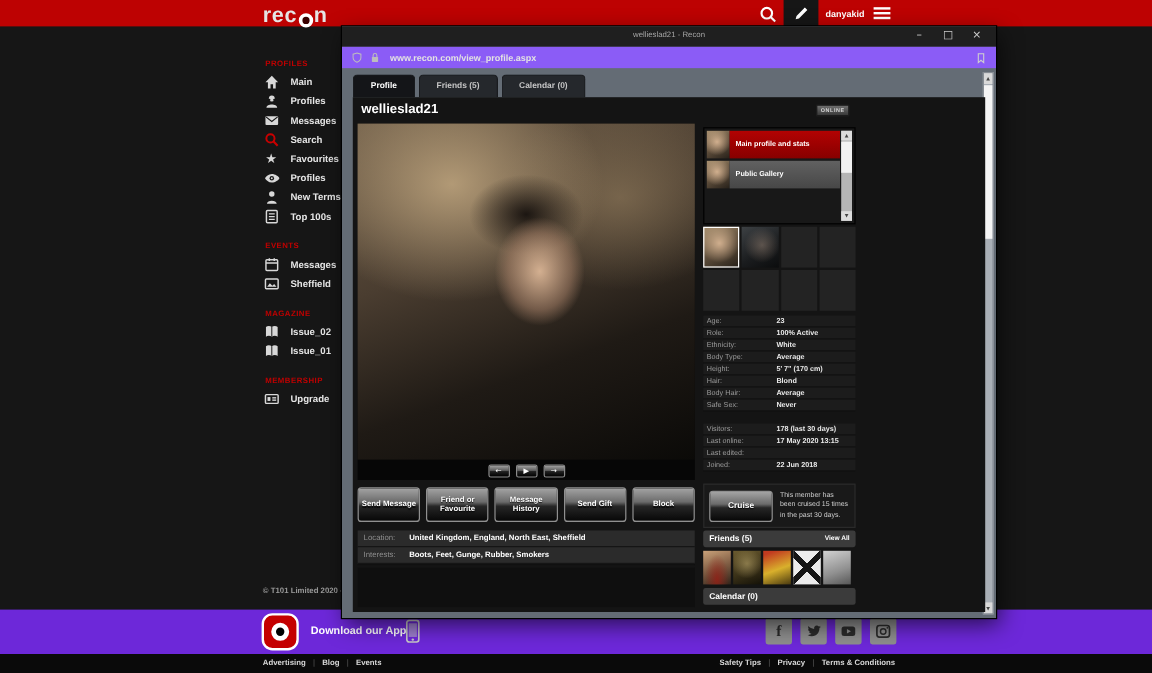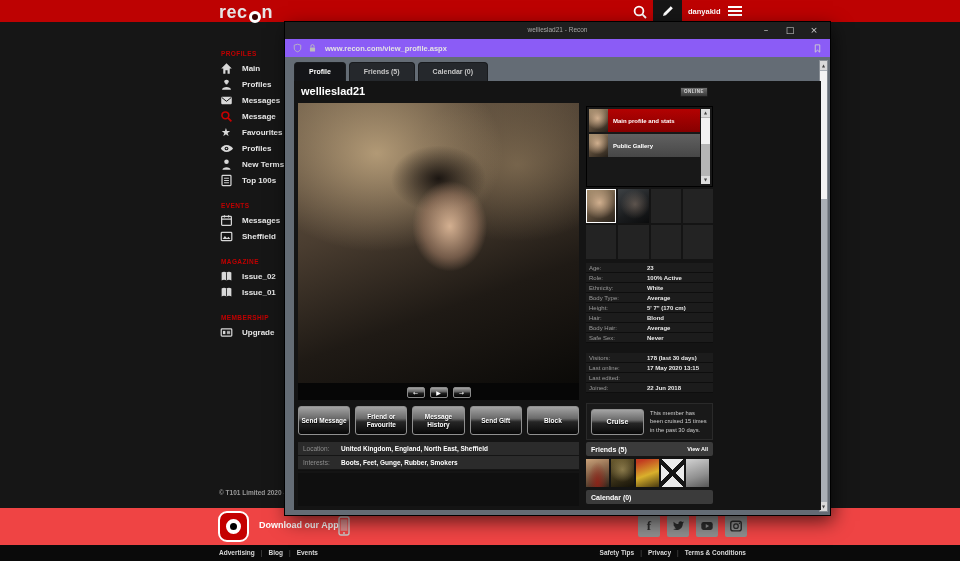--- a/index.html
+++ b/index.html
@@ -27,21 +27,21 @@
   .side-head{color:#c00000;font-size:6.5px;font-weight:bold;letter-spacing:.4px;margin:0 0 3px 2px}
   .side-gap{height:14px}
   .side-row{display:flex;align-items:center;height:16px;gap:9px;color:#e6e6e6;cursor:pointer}
   .side-ic{width:14px;display:flex;justify-content:center;color:#d8d8d8}
   .side-ic.red{color:#c90000}
   .side-lb{font-size:8px;font-weight:bold;white-space:nowrap}
   .star-glyph{font-family:"DejaVu Sans",sans-serif;font-size:11px;line-height:11px}
   .copyright{position:absolute;left:219px;top:489px;font-size:6.5px;font-weight:bold;color:#9a9a9a;white-space:nowrap}
 
   
-  .footer-app{position:absolute;left:0;top:508px;width:960px;height:37px;background:#ef4444}
+  .footer-app{position:absolute;left:0;top:508px;width:960px;height:37px;background:#6d28d9}
   .appicon{position:absolute;left:218px;top:3px;width:31px;height:31px;border-radius:9px;
            background:#c40000;border:2px solid #fff;display:flex;align-items:center;justify-content:center}
   .appicon i{display:block;width:15px;height:15px;border-radius:50%;border:4px solid #fff;background:#000}
   .dl-text{position:absolute;left:259px;top:12px;color:#fff;font-size:9px;font-weight:bold}
   .phone-ic{position:absolute;left:338px;top:8px;color:#c9c9c9}
   .social{position:absolute;left:638px;top:7px;display:flex;gap:7px}
   .soc{width:22px;height:22px;background:#8e8e8e;border-radius:2px;display:flex;align-items:center;
        justify-content:center;color:#2b2b2b;cursor:pointer}
   .soc-f{font-size:13px;font-weight:bold;font-family:"Liberation Serif",serif}
   .footer-links{position:absolute;left:0;top:545px;width:960px;height:16px;background:#0a0a0a}
@@ -219,21 +219,21 @@
         </span>
       <span class="side-lb">Messages</span>
     </div>
     <div class="side-row">
       <span class="side-ic red">
           <svg width="13" height="13" viewBox="0 0 16 16">
             <circle cx="6.6" cy="6.6" r="4.2" fill="none" stroke="currentColor" stroke-width="2"></circle>
             <path d="M9.8 9.8 14 14" stroke="currentColor" stroke-width="2.2"></path>
           </svg>
         </span>
-      <span class="side-lb">Message</span>
+      <span class="side-lb">Search</span>
     </div>
     <div class="side-row">
       <span class="side-ic star-glyph">★</span>
       <span class="side-lb">Favourites</span>
     </div>
     <div class="side-row">
       <span class="side-ic">
           <svg width="13" height="13" viewBox="0 0 16 16" fill="currentColor">
             <path d="M8 3.6C4.6 3.6 2.1 6.1 1 8c1.1 1.9 3.6 4.4 7 4.4S14.9 9.9 16 8c-1.1-1.9-4.6-4.4-8-4.4Z"></path>
             <circle cx="8" cy="8" r="2.3" fill="#161616"></circle>

